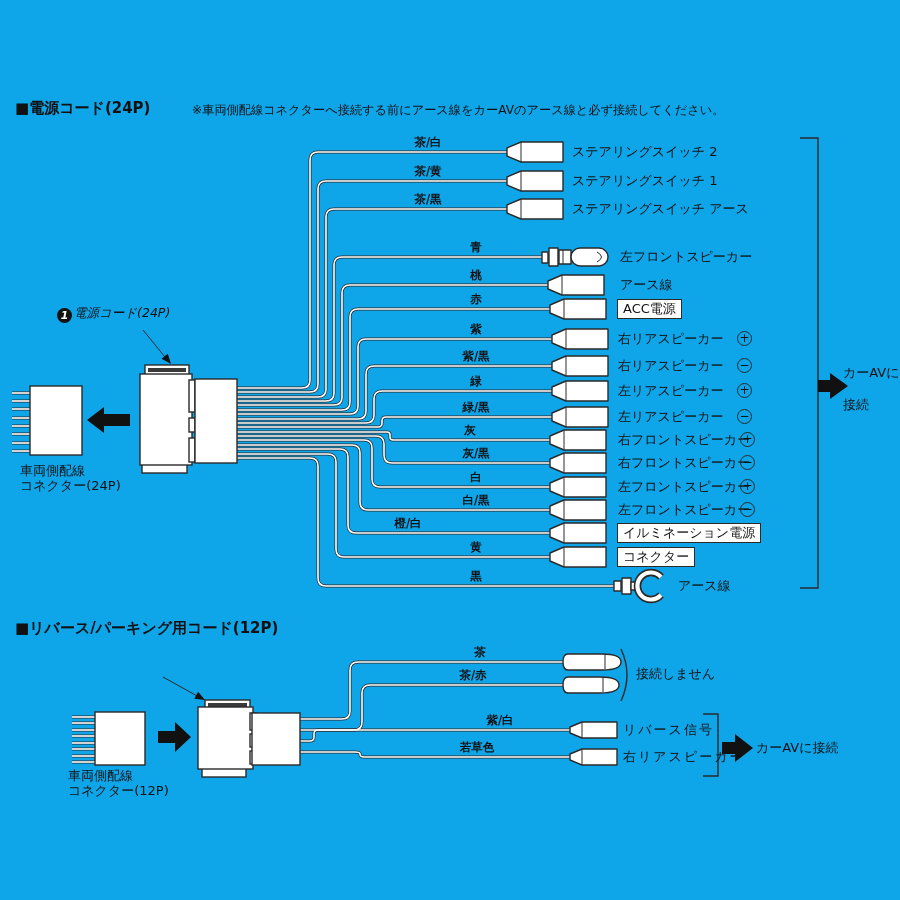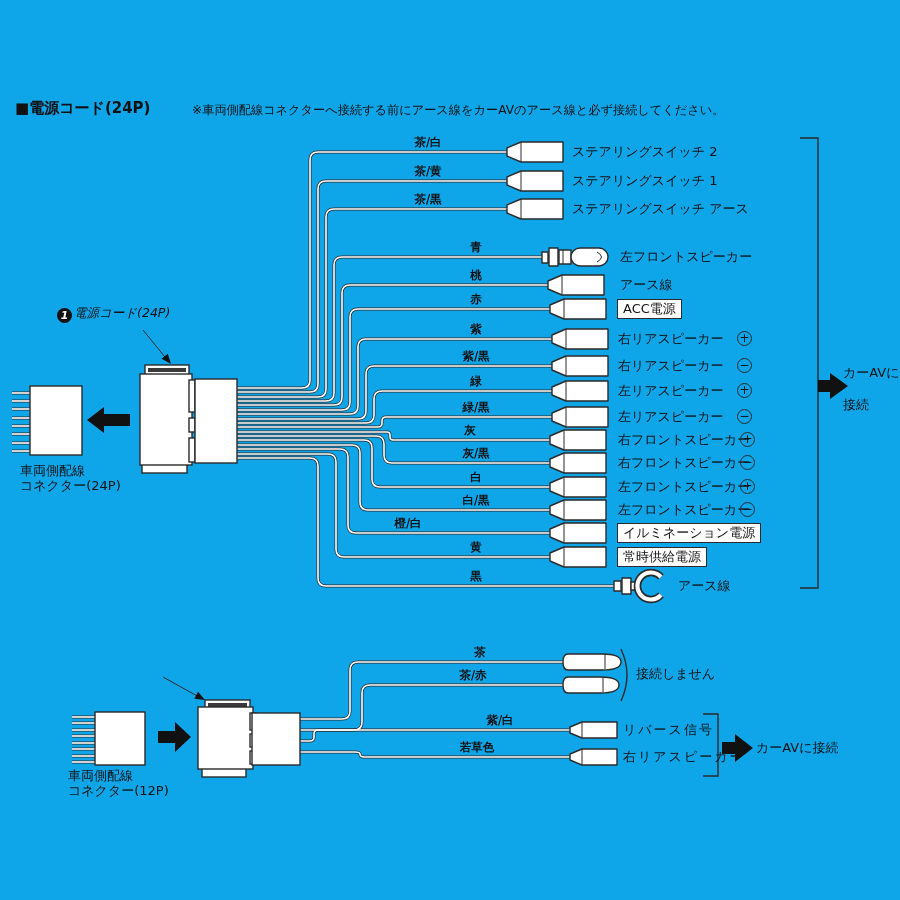--- a/index.html
+++ b/index.html
@@ -264,23 +264,24 @@
   <div class="pol" style="left:737px;top:409px">−</div>
   <div class="lbl" style="left:618px;top:432px">右フロントスピーカー</div>
   <div class="pol" style="left:740px;top:432px">+</div>
   <div class="lbl" style="left:618px;top:455px">右フロントスピーカー</div>
   <div class="pol" style="left:740px;top:455px">−</div>
   <div class="lbl" style="left:618px;top:479px">左フロントスピーカー</div>
   <div class="pol" style="left:740px;top:479px">+</div>
   <div class="lbl" style="left:618px;top:502px">左フロントスピーカー</div>
   <div class="pol" style="left:740px;top:502px">−</div>
   <div class="lbl boxed" style="left:617px;top:523px">イルミネーション電源</div>
-  <div class="lbl boxed" style="left:617px;top:547px">常時供給電源</div>
+  <div class="lbl boxed" style="left:617px;top:547px">コネクター</div>
   <div class="lbl" style="left:678px;top:578px">アース線</div>
 
+  <div class="ttl" style="left:15px;top:619px">■リバース/パーキング用コード(12P)</div>
 
 
   <div class="lbl two" style="left:68px;top:768px">
     <div>車両側配線</div>
     <div>コネクター(12P)</div>
   </div>
 
   <div class="clr" style="left:435px;top:645px">茶</div>
   <div class="clr" style="left:428px;top:668px">茶/赤</div>
   <div class="clr" style="left:455px;top:713px">紫/白</div>

